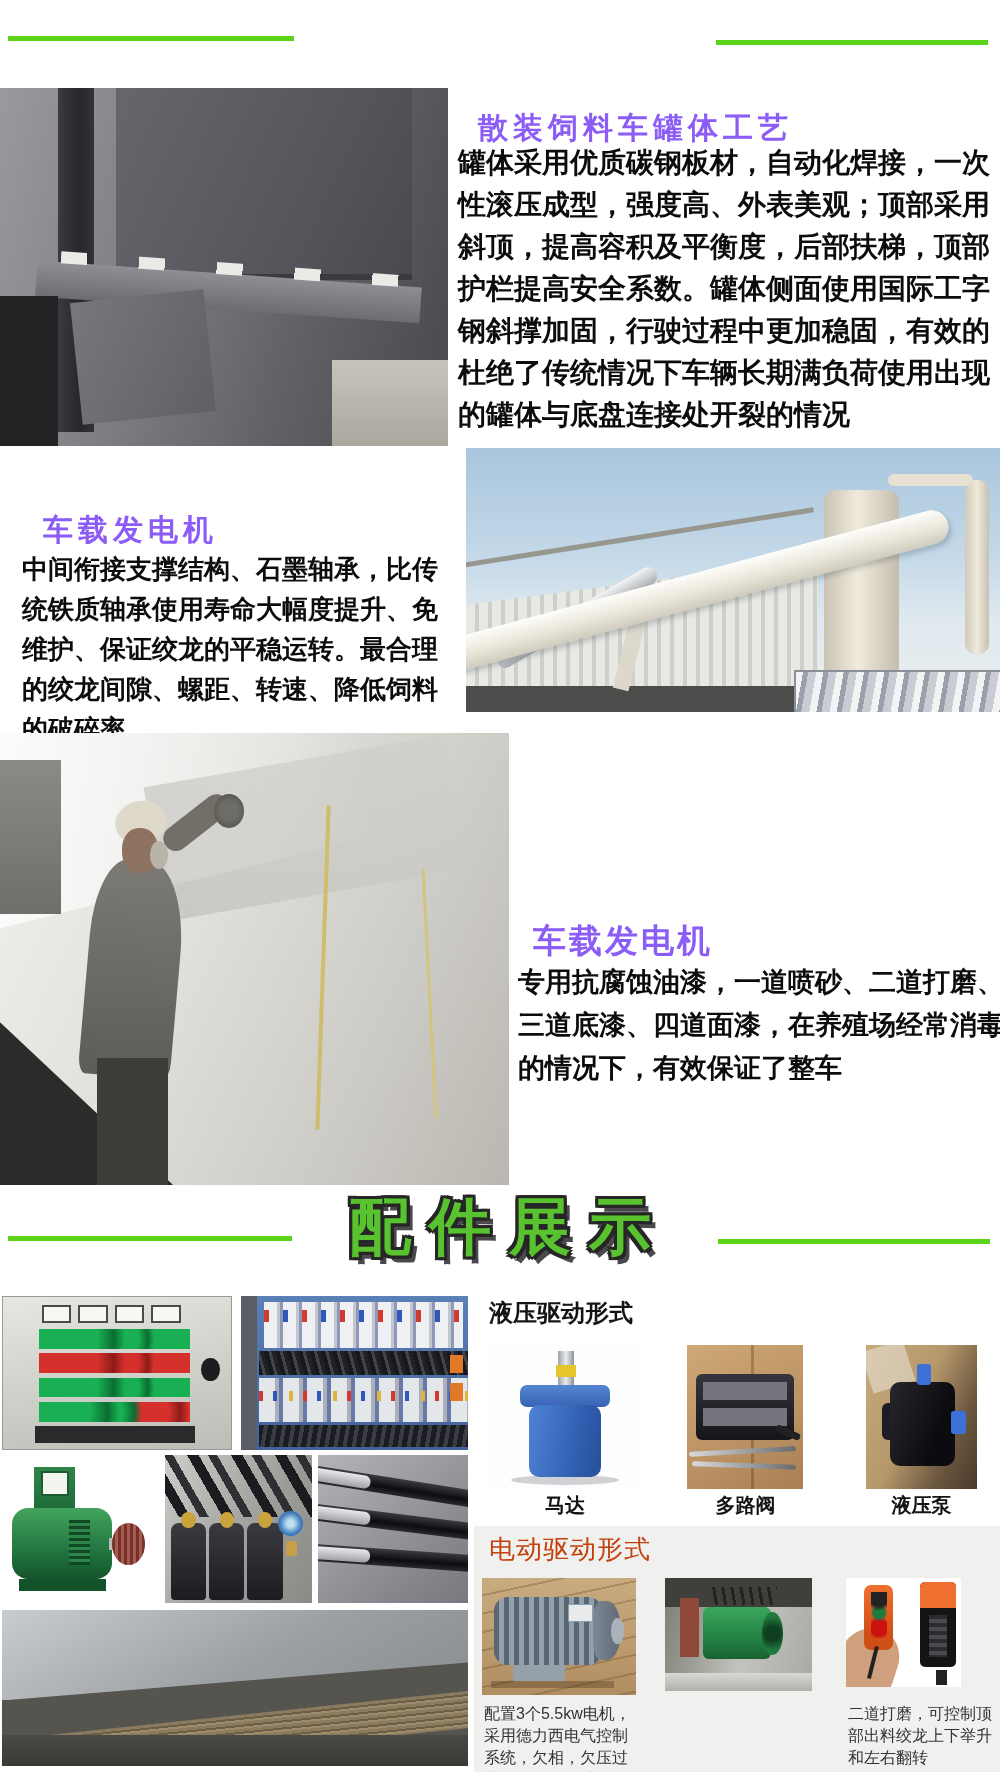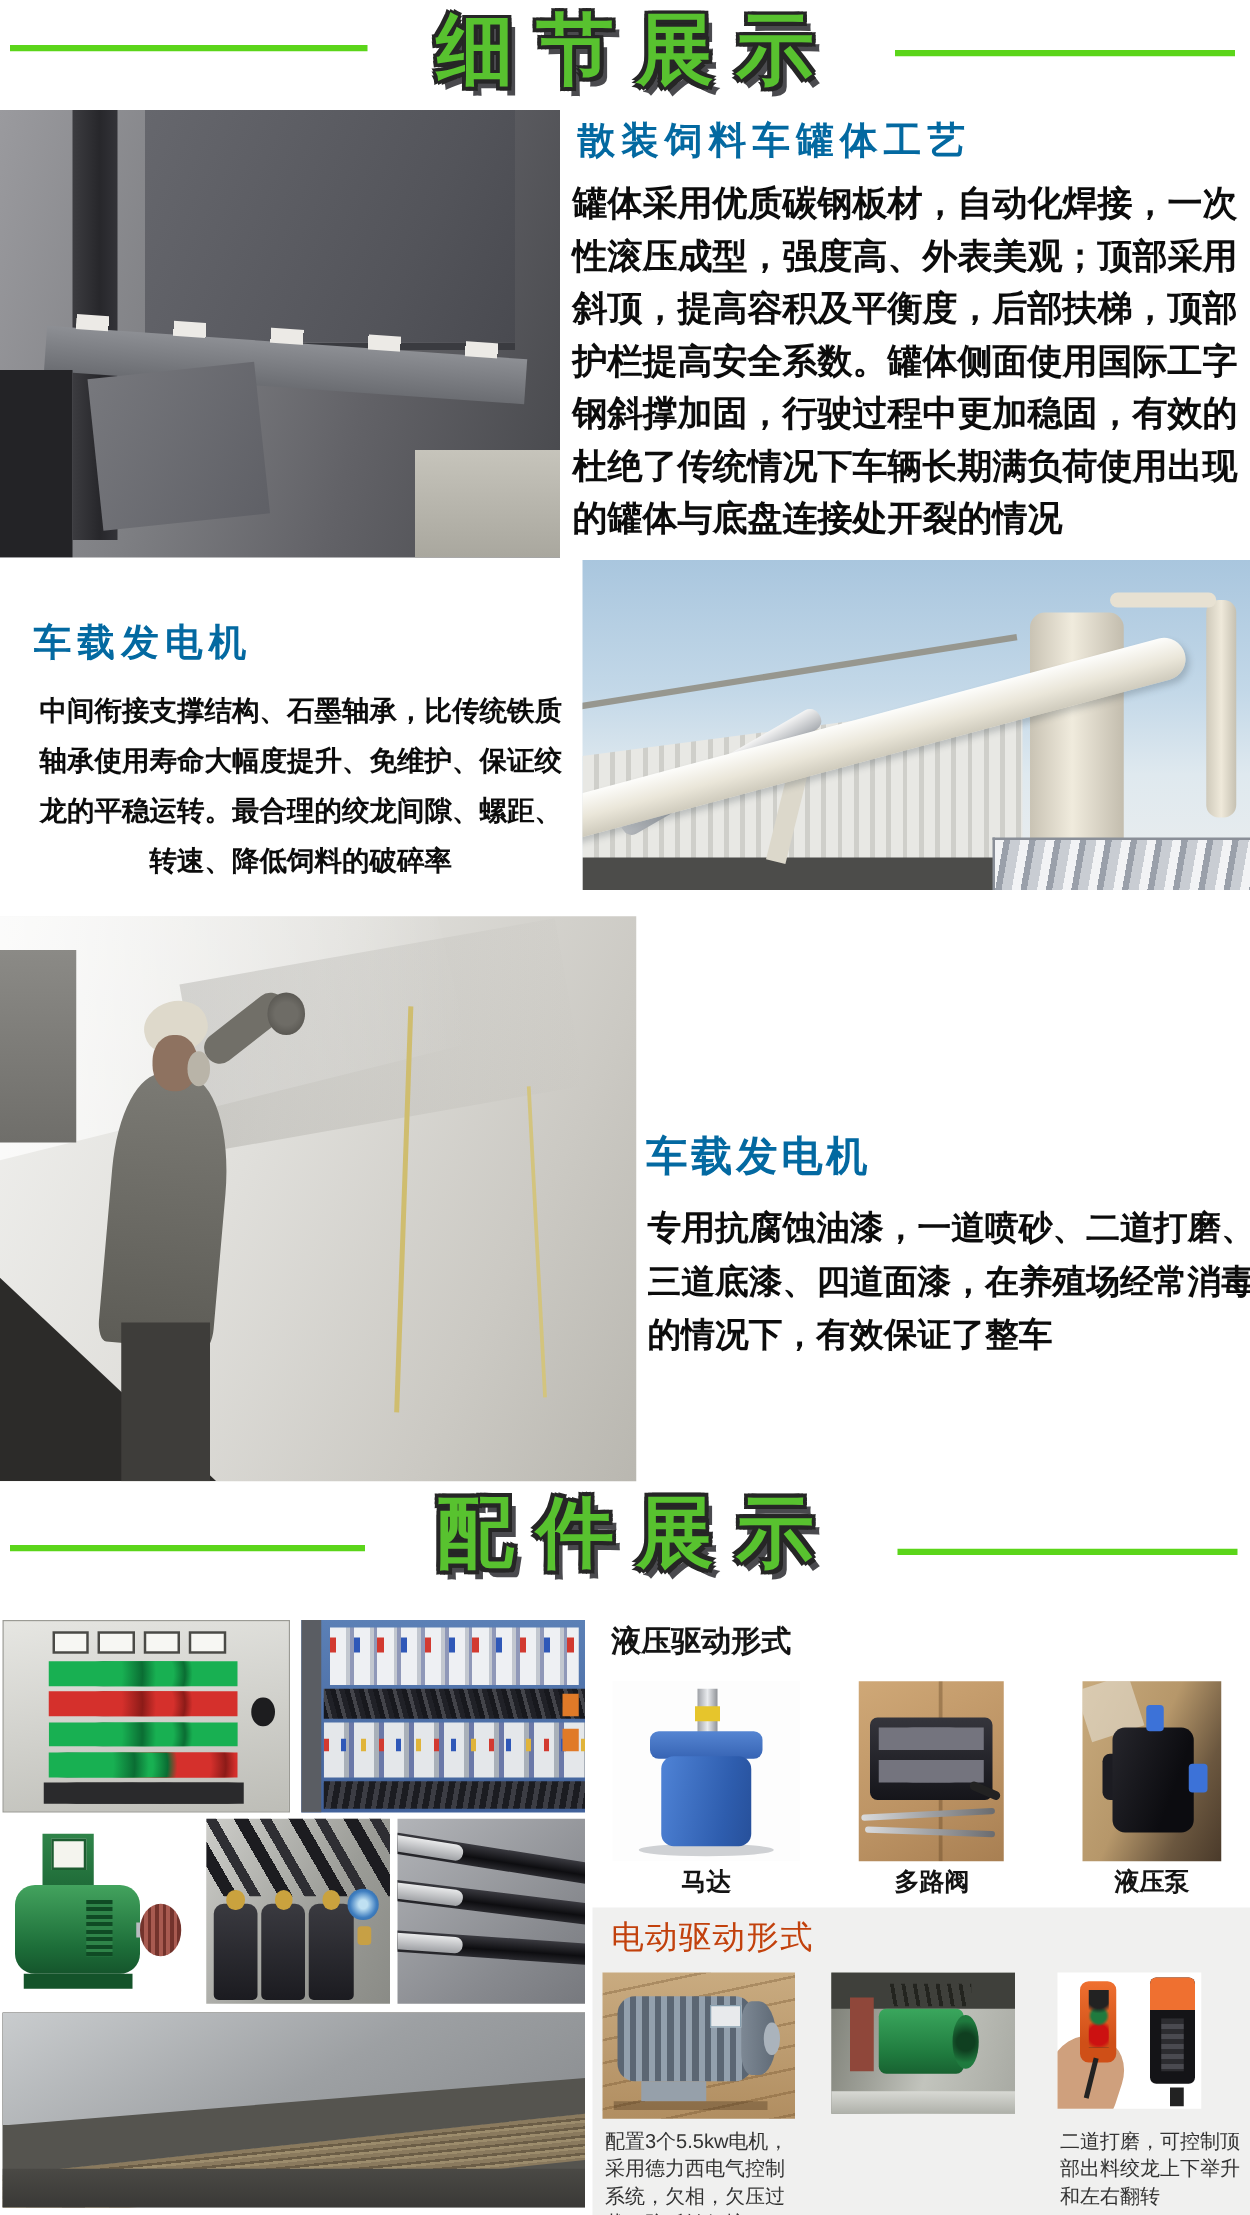--- a/index.html
+++ b/index.html
@@ -15,27 +15,27 @@
       6px 7px 0 #4a4a4e;}
   #band1-title{top:2px;}
   #band2-title{top:1188px;text-align:center;}
   .hline{position:absolute;height:5px;background:#5bd51a;}
   #l1a{left:8px;top:36px;width:286px;}
   #l1b{left:716px;top:40px;width:272px;}
   #l2a{left:8px;top:1236px;width:284px;}
   #l2b{left:718px;top:1239px;width:272px;}
 
   
-  .sec-title{position:absolute;margin:0;font-weight:bold;color:#0369a1;white-space:nowrap;}
+  .sec-title{position:absolute;margin:16px;font-weight:bold;color:#8b5cf6;white-space:nowrap;}
   #t1{left:462px;top:92px;font-size:30px;letter-spacing:5px;}
   #t2{left:27px;top:494px;font-size:30px;letter-spacing:5px;}
   #t3{left:517px;top:903px;font-size:33px;letter-spacing:3px;}
   .sec-body{position:absolute;margin:0;font-weight:bold;color:#0c0c0c;text-align:left;}
   #b1{left:458px;top:142px;width:545px;font-size:28px;line-height:42px;}
-  #b2{left:22px;top:549px;width:437px;font-size:22px;line-height:40px;text-align:center;}
+  #b2{left:22px;top:549px;width:437px;font-size:26px;line-height:40px;}
   #b3{left:518px;top:961px;width:490px;font-size:27px;line-height:43px;}
 
   
   #hyd-title{position:absolute;left:489px;top:1297px;margin:0;font-size:24px;font-weight:bold;color:#141414;}
   .hcap{position:absolute;top:1492px;margin:0;font-size:20px;font-weight:bold;color:#141414;text-align:center;}
   #hcap1{left:490px;width:150px;}
   #hcap2{left:687px;width:117px;}
   #hcap3{left:866px;width:111px;}
   #epanel{position:absolute;left:474px;top:1526px;width:526px;height:246px;background:#f0f0ef;}
   #elec-title{position:absolute;left:489px;top:1532px;margin:0;font-size:26px;font-weight:400;
@@ -195,21 +195,20 @@
   .r-recv::after{content:"";position:absolute;left:25%;top:38%;width:50%;height:50%;background:repeating-linear-gradient(#2c2c30 0 4px,#4a4a50 4px 8px);}
   .r-plug{right:12%;top:84%;width:10%;height:14%;background:#222;}
 </style>
 </head>
 <body>
 
 <div class="page">
 
   <div class="hline" id="l1a"></div>
   <div class="hline" id="l1b"></div>
-  <h1 class="band-title" id="band1-title">细节展示</h1>
 
   <div class="ph" id="ph1">
     <div class="w-plate"></div>
     <div class="w-col"></div>
     <div class="w-bar"></div>
     <div class="w-plate2"></div>
     <div class="w-dark"></div>
     <div class="w-light"></div>
   </div>
   <h2 class="sec-title" id="t1">散装饲料车罐体工艺</h2>

